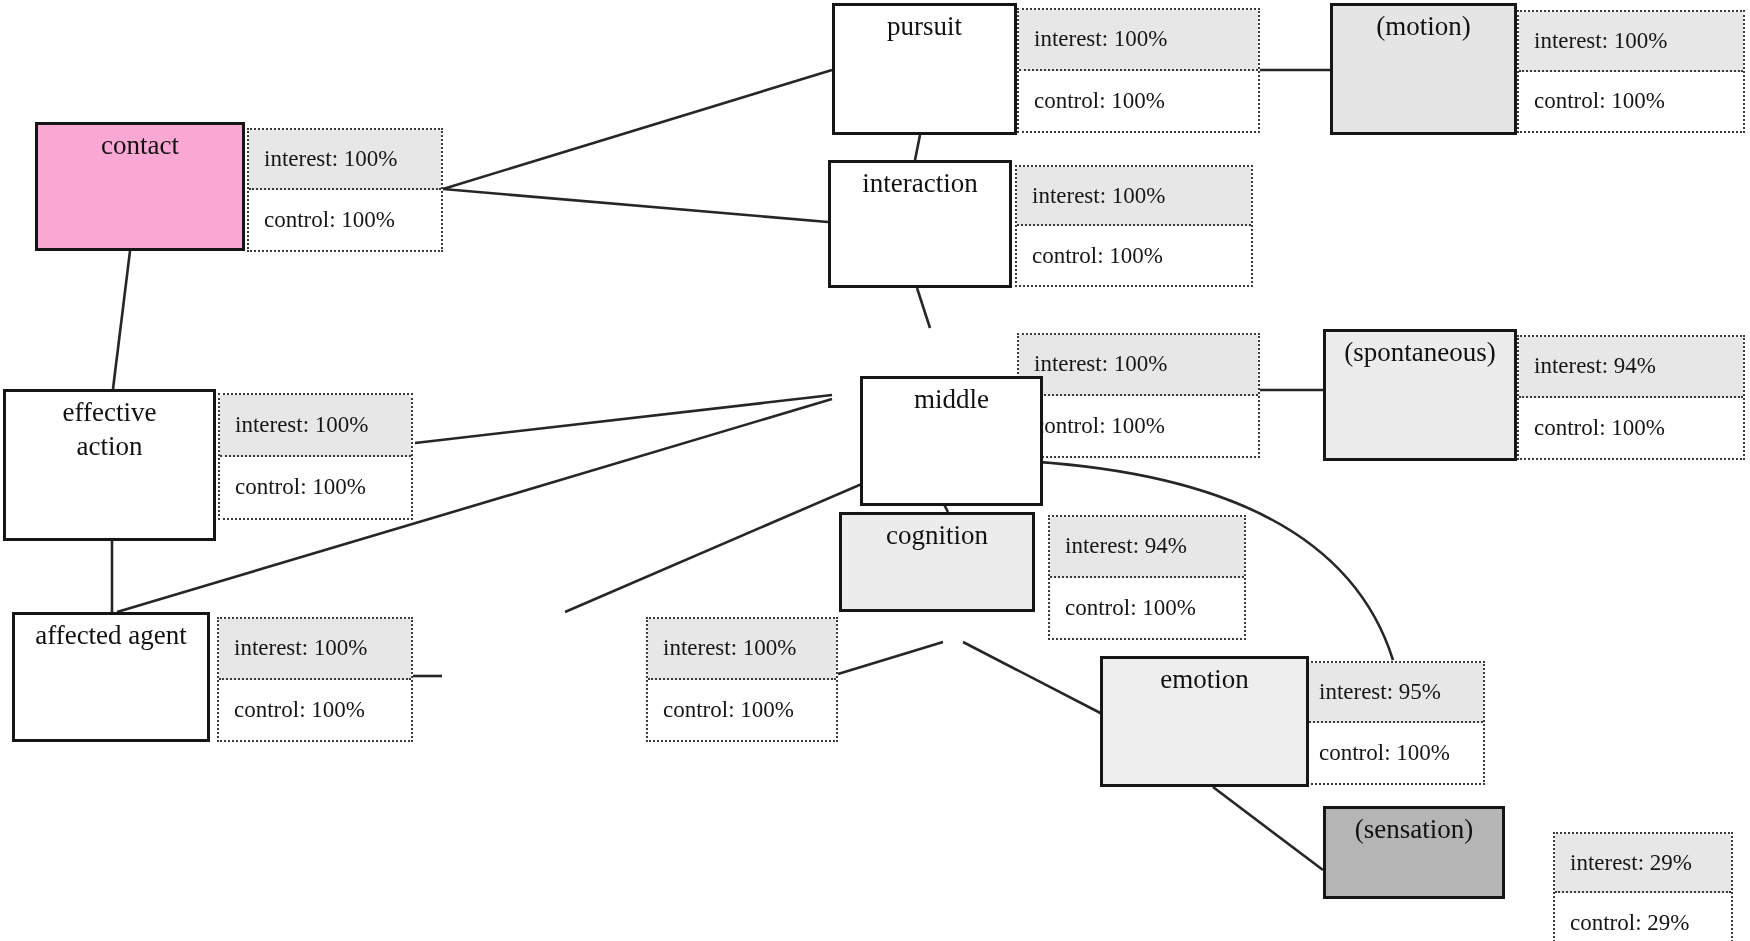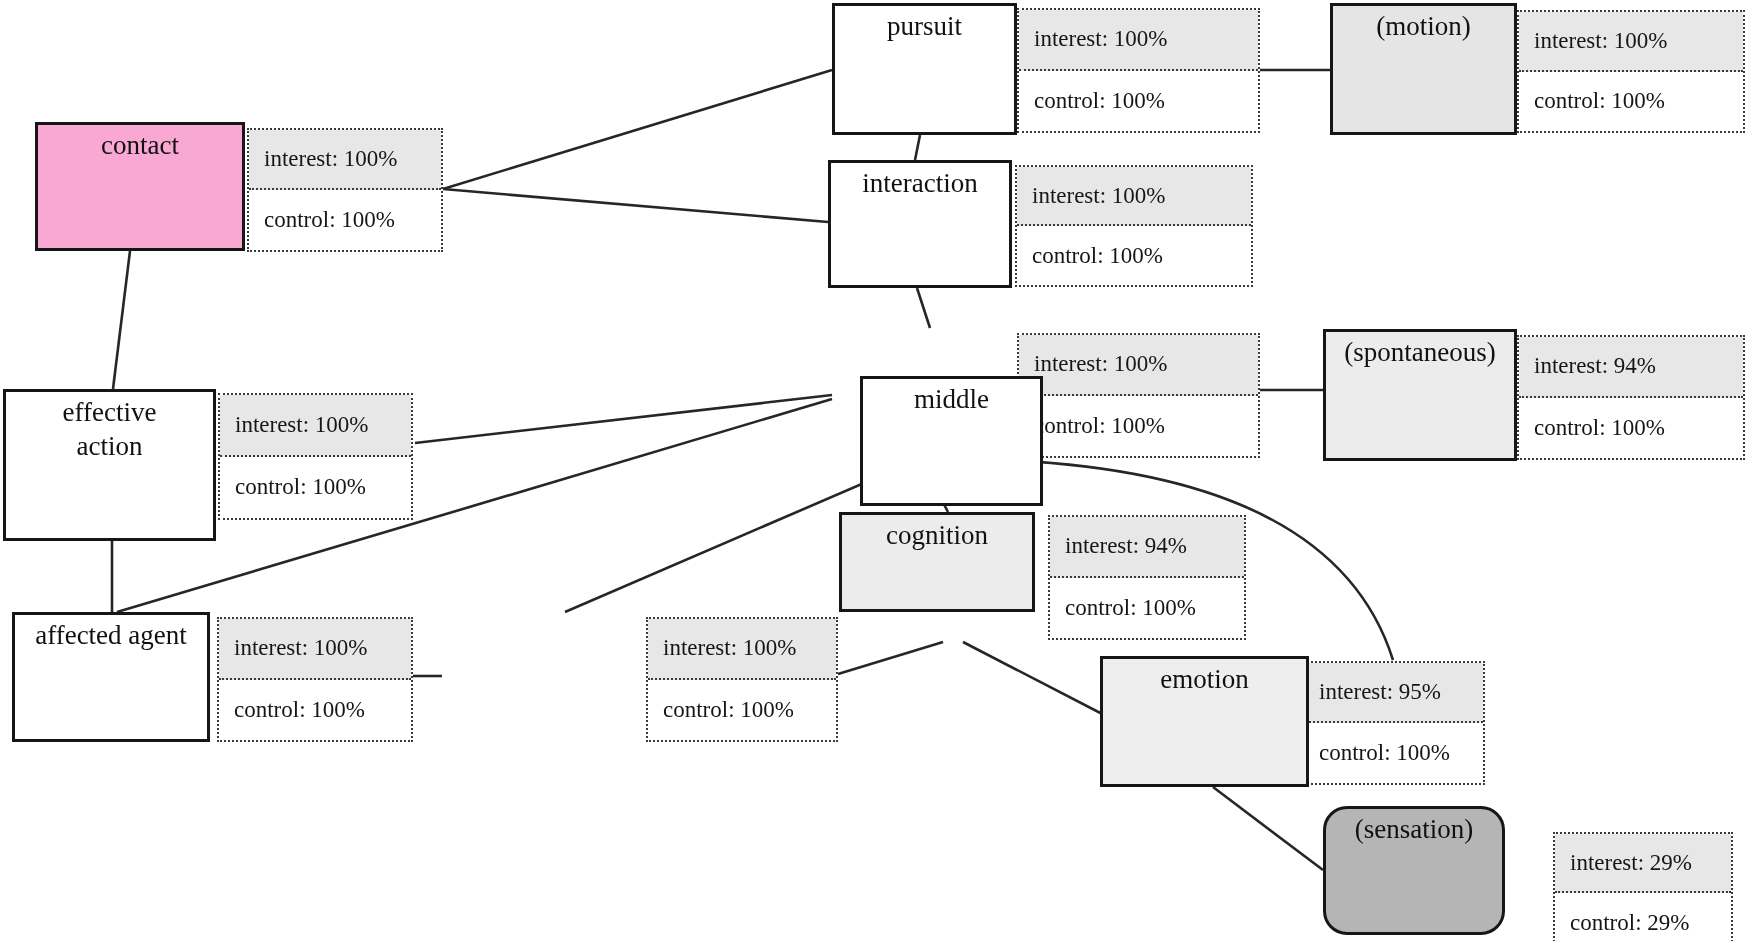--- a/index.html
+++ b/index.html
@@ -114,18 +114,18 @@
     </div>
     <div class="stats" style="left: 646px; top: 617px; width: 192px; height: 125px;">
       <div class="row interest" style="background: rgb(231, 231, 231);">interest: 100%</div>
       <div class="row control" style="background: rgb(255, 255, 255);">control: 100%</div>
     </div>
     <div class="node" style="left: 1100px; top: 656px; width: 209px; height: 131px; background: rgb(238, 238, 238);"><span>emotion</span></div>
     <div class="stats" style="left: 1302px; top: 661px; width: 183px; height: 124px;">
       <div class="row interest" style="background: rgb(231, 231, 231);">interest: 95%</div>
       <div class="row control" style="background: rgb(255, 255, 255);">control: 100%</div>
     </div>
-    <div class="node" style="left: 1323px; top: 806px; width: 182px; height: 129px; background: rgb(181, 181, 181); border-radius: 24px;"><span>(sensation)</span></div>
+    <div class="node" style="left: 1323px; top: 806px; width: 182px; height: 93px; background: rgb(181, 181, 181);"><span>(sensation)</span></div>
     <div class="stats" style="left: 1505px; top: 832px; width: 180px; height: 122px; margin-left: 48px;">
       <div class="row interest" style="background: rgb(231, 231, 231);">interest: 29%</div>
       <div class="row control" style="background: rgb(255, 255, 255);">control: 29%</div>
     </div>
   </div>
 
 </body></html>

